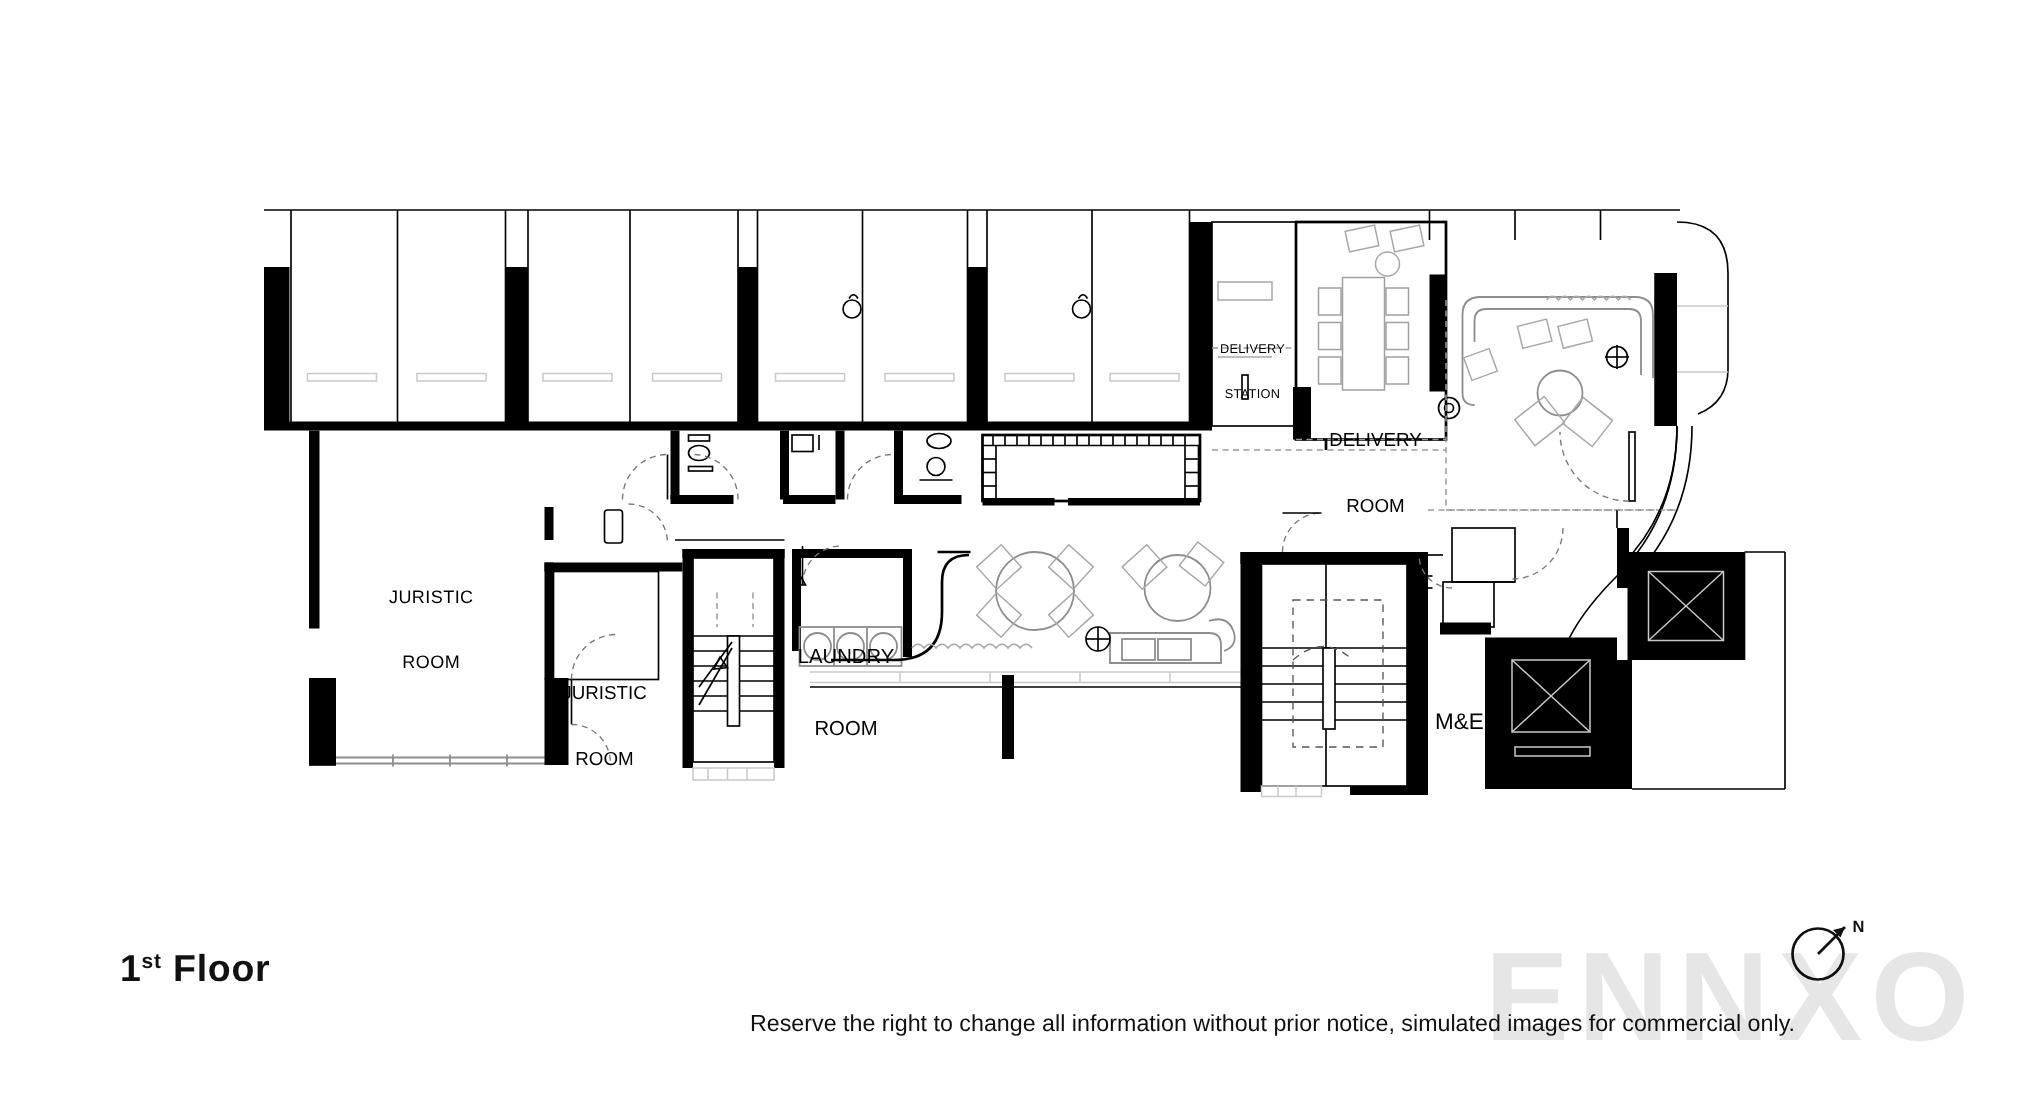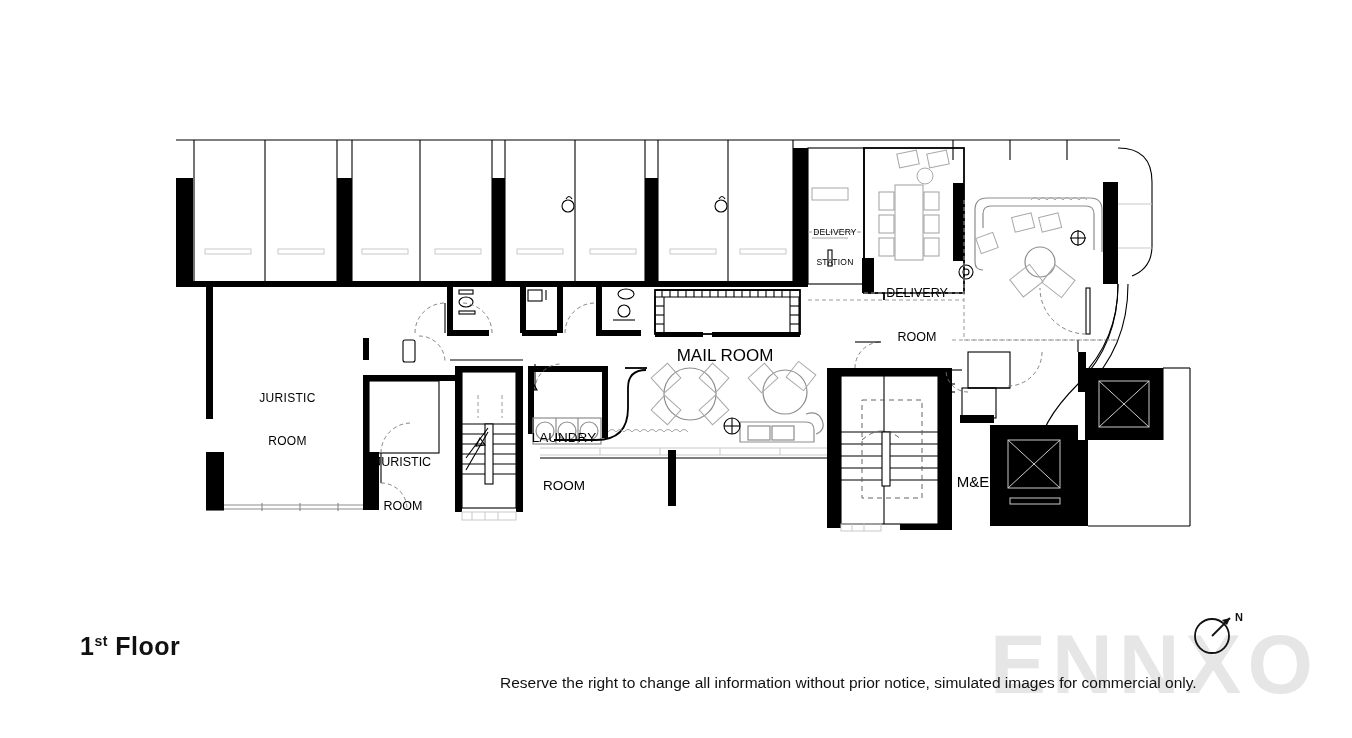--- a/index.html
+++ b/index.html
@@ -539,23 +539,20 @@
   <div class="rlabel rl-control">
     <div>JURISTIC</div>
     <div>ROOM</div>
   </div>
 
   <div class="rlabel rl-laundry">
     <div>LAUNDRY</div>
     <div>ROOM</div>
   </div>
 
-  <div class="rlabel rl-mail">
-    <div>MAIL ROOM</div>
-  </div>
 
   <div class="rlabel rl-delivery">
     <div>DELIVERY</div>
     <div>STATION</div>
   </div>
 
   <div class="rlabel rl-meeting">
     <div>DELIVERY</div>
     <div>ROOM</div>
   </div>

